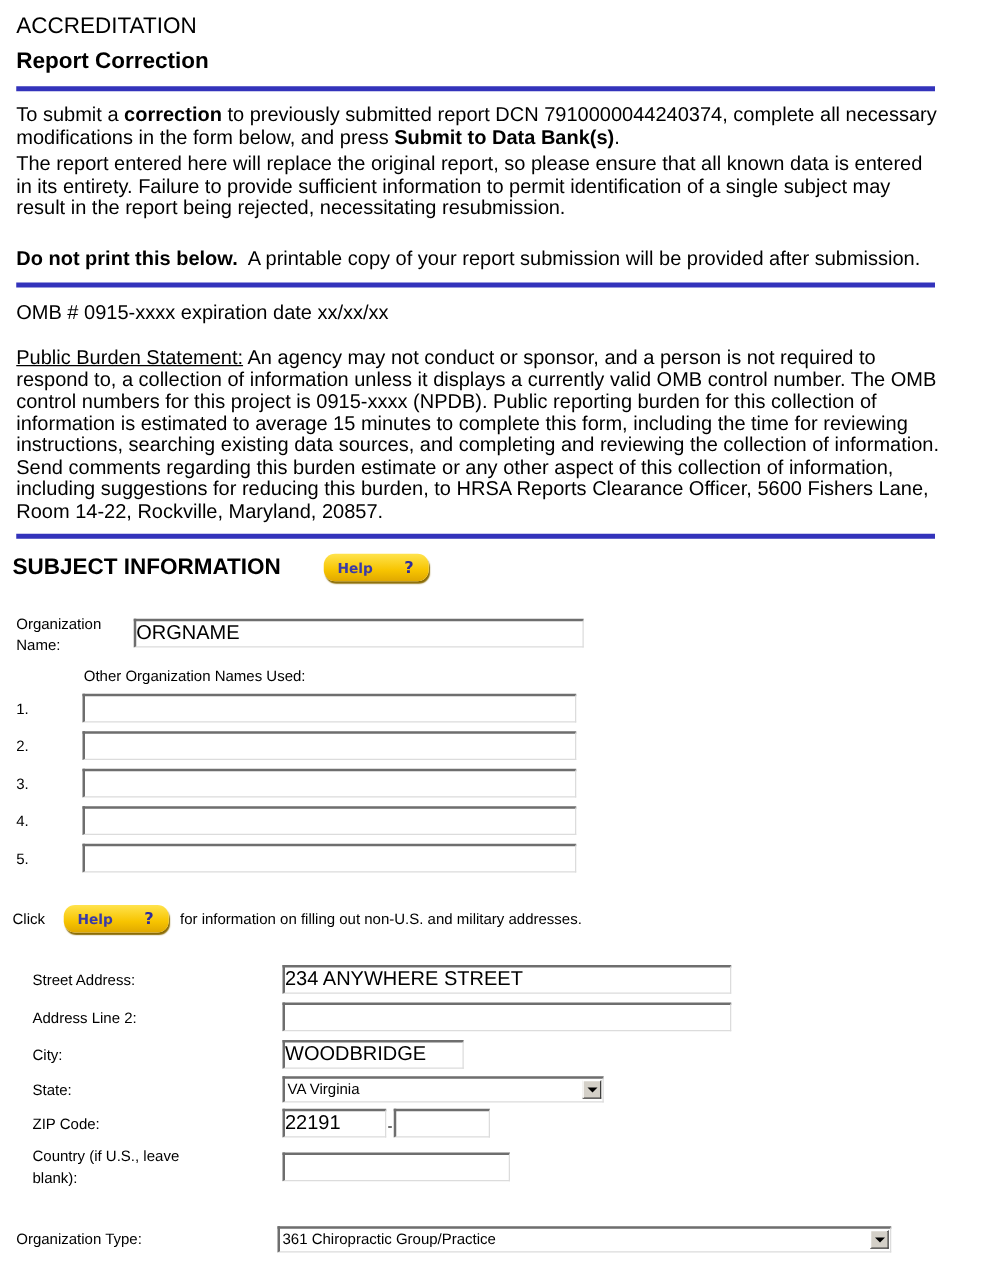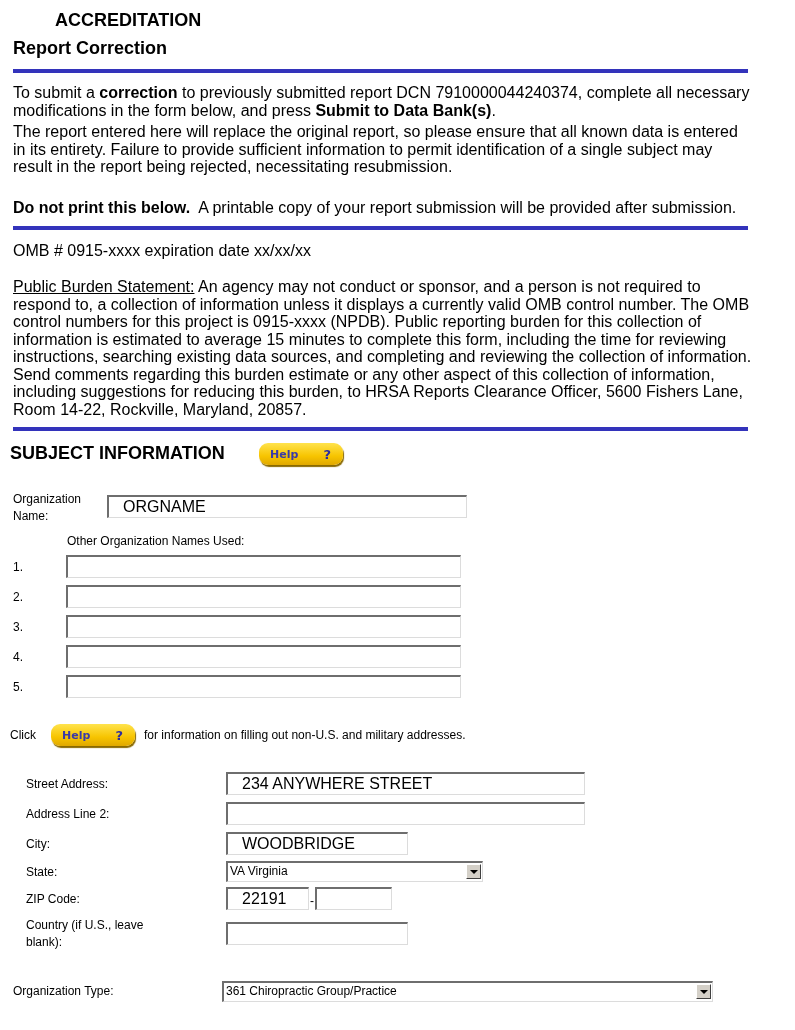--- a/index.html
+++ b/index.html
@@ -1,21 +1,21 @@
 <!DOCTYPE html>
 <html><head>
 <meta charset="utf-8">
 <style>
   html, body { margin: 0; padding: 0; background: #ffffff; }
   body {
     width: 795px; height: 1030px; overflow: hidden; position: relative;
     font-family: "Liberation Sans", sans-serif; color: #000; font-size: 16px;
   }
   .abs { position: absolute; }
-  .h1 { left: 13px; top: 10px; font-size: 18px; font-weight: bold; margin-left: 42px; }
+  .h1 { left: 13px; top: 10px; font-size: 18px; font-weight: normal; }
   .h2 { left: 13px; top: 38px; font-size: 18px; font-weight: bold; }
   .rule { left: 13px; width: 735px; height: 4px; background: #3333bb; }
   .para { left: 13px; width: 740px; font-size: 16px; line-height: 17.5px; }
   .para b { font-weight: bold; }
   .u { text-decoration: underline; margin-top: 25px; }
   .section-title { left: 10px; top: 443px; font-size: 18px; font-weight: bold; }
   .help-btn {
     width: 84px; height: 22px; border-radius: 9px;
     background: linear-gradient(#ffe34d, #f7c400 60%, #e0a800);
     box-shadow: 1px 2px 1px #8a6a00;
@@ -23,21 +23,21 @@
     padding: 0 12px 0 11px; box-sizing: border-box; cursor: pointer;
     font-family: "DejaVu Sans", sans-serif; font-size: 11px; font-weight: bold; color: #3a3aa8; text-align: center;
   }
   .help-btn .q { font-size: 13px; font-weight: bold; color: #2c2ca0; }
   .label { font-size: 12px; line-height: 17px; }
   .input {
     box-sizing: border-box; height: 23px;
     border-top: 2px solid #6e6e6e; border-left: 2px solid #6e6e6e;
     border-right: 1px solid #dcdcdc; border-bottom: 1px solid #dcdcdc;
     background: #fff; font-family: "Liberation Sans", sans-serif; font-size: 16px;
-    padding: 0 14px; line-height: 19px; color: #000;
+    padding: 0 0; line-height: 19px; color: #000;
   }
   .select {
     box-sizing: border-box; height: 21px;
     border-top: 2px solid #6e6e6e; border-left: 2px solid #6e6e6e;
     border-right: 1px solid #dcdcdc; border-bottom: 1px solid #dcdcdc;
     background: #fff; font-size: 12px; line-height: 17px; padding-left: 2px;
     cursor: pointer;
   }
   .select .arrow {
     position: absolute; right: 1px; top: 1px; width: 15px; height: 15px;
@@ -100,21 +100,21 @@
 </div>
 <div class="abs label" style="left:144px; top:727px">for information on filling out non-U.S. and military addresses.</div>
 
 <div class="abs label" style="left:26px; top:776px">Street Address:</div>
 <div class="abs input" style="left:226px; top:772px; width:359px">234 ANYWHERE STREET</div>
 
 <div class="abs label" style="left:26px; top:806px">Address Line 2:</div>
 <div class="abs input" style="left:226px; top:802px; width:359px"></div>
 
 <div class="abs label" style="left:26px; top:836px">City:</div>
-<div class="abs input" style="left:226px; top:832px; width:182px">WOODBRIDGE</div>
+<div class="abs input" style="left:226px; top:832px; width:145px">WOODBRIDGE</div>
 
 <div class="abs label" style="left:26px; top:864px">State:</div>
 <div class="abs select" style="left:226px; top:861px; width:257px">
   <span>VA Virginia</span>
   <span class="arrow">
       <i></i>
     </span>
 </div>
 
 <div class="abs label" style="left:26px; top:891px">ZIP Code:</div>

